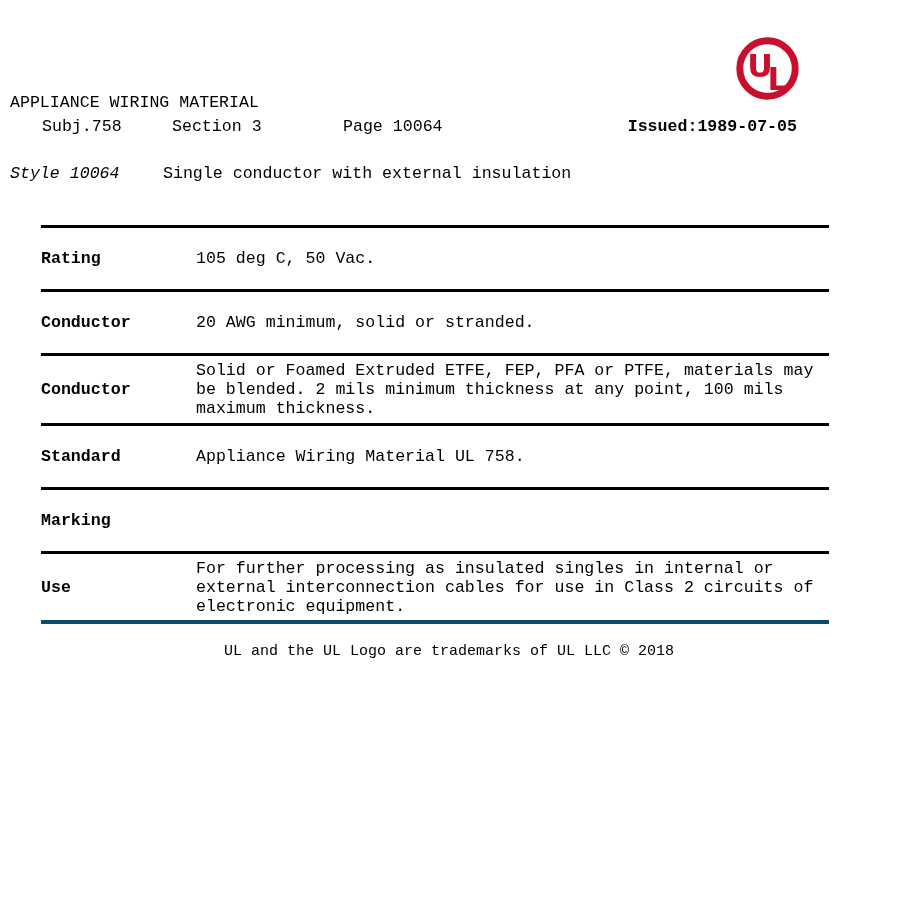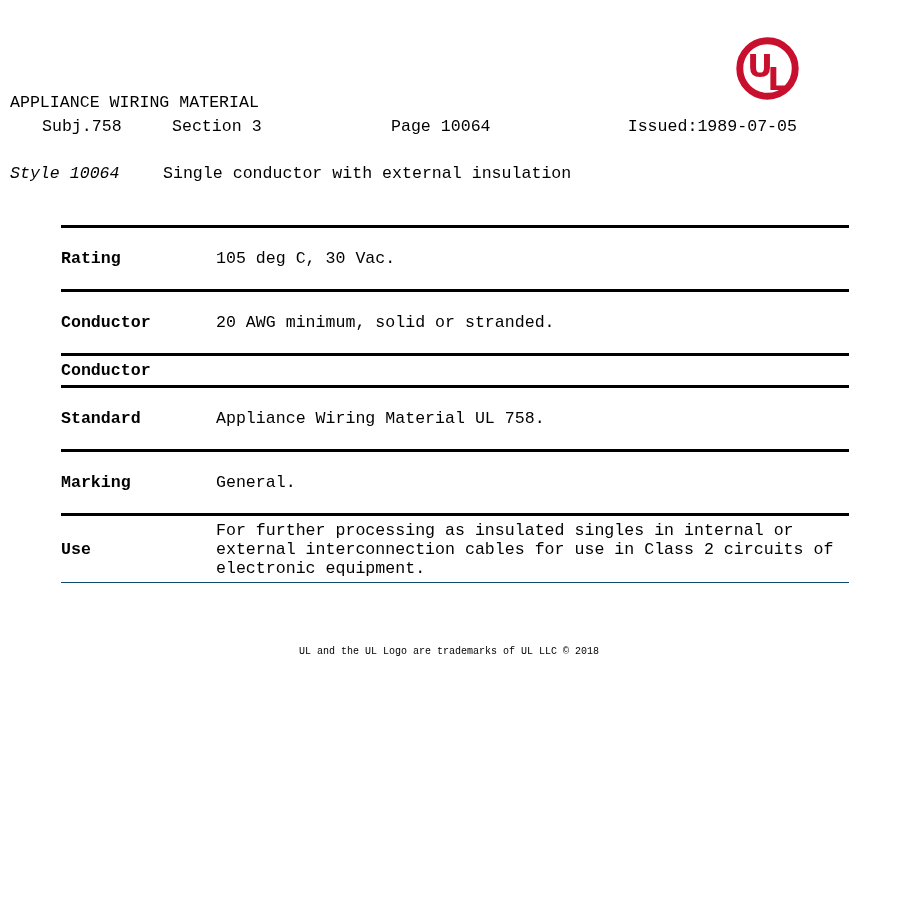--- a/index.html
+++ b/index.html
@@ -22,33 +22,33 @@
   .logo svg { display: block; width: 100%; height: 100%; }
   .logo text {
     font-family: "DejaVu Sans", sans-serif;
     font-weight: bold;
   }
 
   
   .hdr-title   { left: 10px;  top: 93px; text-align: center;  }
   .hdr-subj    { left: 10px;  top: 117px; margin-left: 32px; }
   .hdr-section { left: 172px; top: 117px; }
-  .hdr-page    { left: 343px; top: 117px; margin-left: 48px; }
-  .hdr-issued  { right: 100px; top: 117px; }
+  .hdr-page    { left: 343px; top: 117px; }
+  .hdr-issued  { right: 100px; top: 117px; font-weight: bold; }
   .hdr-revised { right: 100px; top: 140px; }
   .hdr-style   { left: 10px;  top: 164px; font-style: italic; }
   .hdr-desc    { left: 163px; top: 164px; }
 
   
   .spec-table {
     position: absolute;
-    left: 61px;
+    left: 41px;
     top: 225px;
     width: 788px;
-    border-bottom: 1px solid #0c4a6e;
+    border-bottom: 4px solid #0c4a6e;
   }
   .spec-row {
     display: flex;
     align-items: center;
     border-top: 3px solid #000000;
     padding: 21px 0;
   }
   .spec-row.multiline { padding: 5px 0; }
   .spec-row.multiline-last { padding: 5px 0 4px; }
   .spec-label {
@@ -62,21 +62,21 @@
     white-space: normal;
   }
 
   
   .footer-trademark {
     position: absolute;
     left: 55px;
     top: 645px;
     width: 788px;
     text-align: center;
-    font-size: 10px;
+    font-size: 15px;
     line-height: 13px;
     white-space: pre;
   }
 </style>
 </head>
 <body>
 
 <div class="page">
 
   <div class="logo">
@@ -92,40 +92,40 @@
   <div class="abs hdr-section">Section 3</div>
   <div class="abs hdr-page">Page 10064</div>
   <div class="abs hdr-issued">Issued:1989-07-05</div>
   <div class="abs hdr-style">Style 10064</div>
   <div class="abs hdr-desc">Single conductor with external insulation</div>
 
   <div class="spec-table">
 
     <div class="spec-row">
       <div class="spec-label">Rating</div>
-      <div class="spec-value">105 deg C, 30 Vac.</div>
+      <div class="spec-value">105 deg C, 50 Vac.</div>
     </div>
 
     <div class="spec-row">
       <div class="spec-label">Conductor</div>
       <div class="spec-value">20 AWG minimum, solid or stranded.</div>
     </div>
 
     <div class="spec-row multiline">
       <div class="spec-label">Conductor</div>
+      <div class="spec-value">Solid or Foamed Extruded ETFE, FEP, PFA or PTFE, materials may be blended. 2 mils minimum thickness at any point, 100 mils maximum thickness.</div>
     </div>
 
     <div class="spec-row">
       <div class="spec-label">Standard</div>
       <div class="spec-value">Appliance Wiring Material UL 758.</div>
     </div>
 
     <div class="spec-row">
       <div class="spec-label">Marking</div>
-      <div class="spec-value">General.</div>
     </div>
 
     <div class="spec-row multiline-last">
       <div class="spec-label">Use</div>
       <div class="spec-value">For further processing as insulated singles in internal or external interconnection cables for use in Class 2 circuits of electronic equipment.</div>
     </div>
 
   </div>
 
   <div class="footer-trademark">UL and the UL Logo are trademarks of UL LLC © 2018</div>

